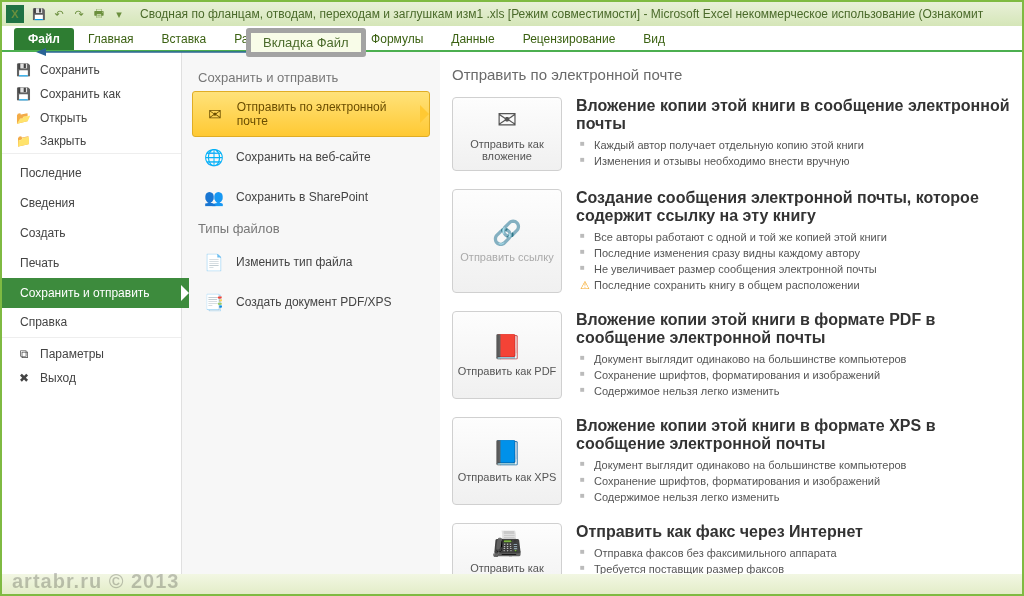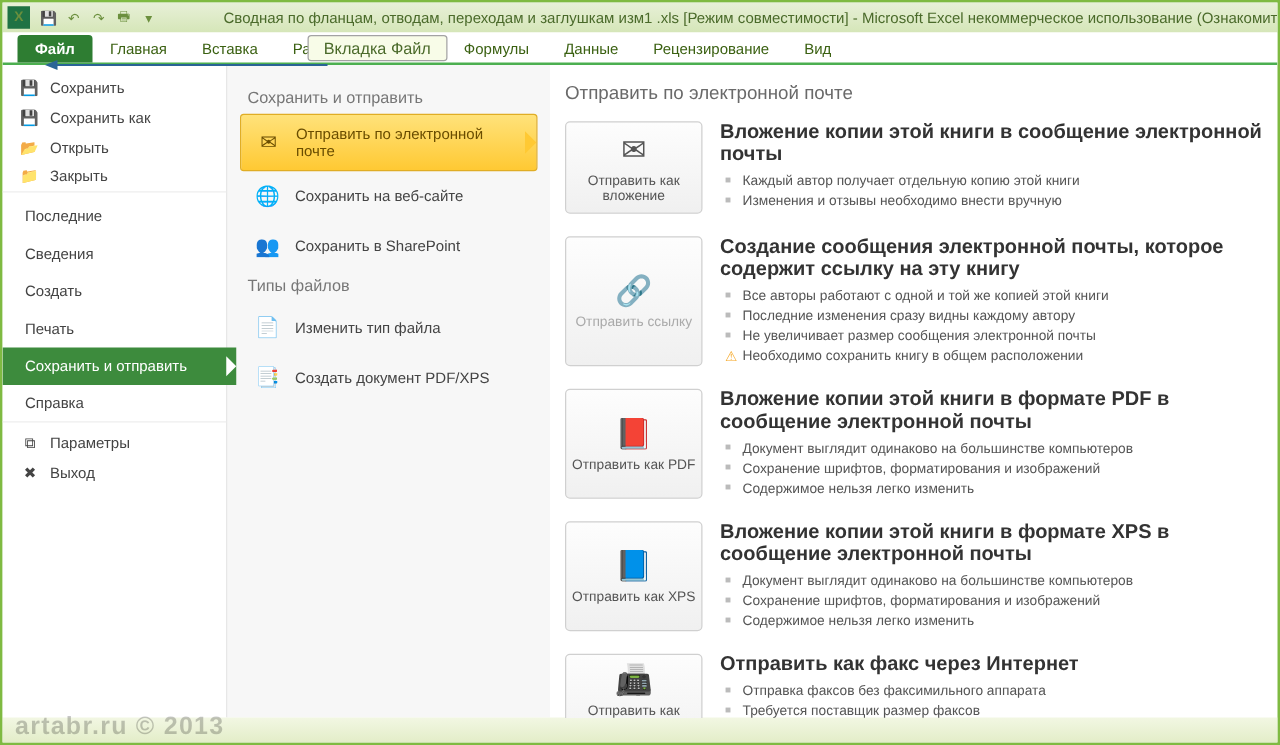--- a/index.html
+++ b/index.html
@@ -2,27 +2,27 @@
 <html><head>
 <meta charset="utf-8">
 <style>
 * { margin: 0; padding: 0; box-sizing: border-box; font-family: "Segoe UI", Tahoma, sans-serif; }
 body { width: 1024px; height: 596px; background: #fff; overflow: hidden; position: relative; border: 2px solid #7fba42; }
 
 .titlebar { height: 24px; background: linear-gradient(#e8f0d8, #d5e6b8); display: flex; align-items: center; font-size: 12px; color: #4a6a2a; padding-left: 4px; }
 .titlebar .qat { display: flex; align-items: center; gap: 2px; margin-right: 12px; }
 .titlebar .qat span { width: 18px; height: 18px; display: inline-flex; align-items: center; justify-content: center; color: #6b8f3d; font-size: 11px; }
 .titlebar .excel-icon { width: 16px; height: 16px; background: #1f7244; display: inline-flex; align-items: center; justify-content: center; color: #fff; font-size: 9px; font-weight: bold; margin-right: 4px; }
-.titlebar .title-text { flex: 1; text-align: right; white-space: nowrap; overflow: hidden; }
+.titlebar .title-text { flex: 1; text-align: left; white-space: nowrap; overflow: hidden; }
 
 .ribbon-tabs { height: 26px; background: #fff; display: flex; align-items: flex-end; border-bottom: 2px solid #4caf50; padding-left: 12px; position: relative; }
 .ribbon-tabs .tab { padding: 4px 14px; font-size: 12px; color: #3b6112; cursor: pointer; }
 .ribbon-tabs .tab.active { background: #2e7d32; color: #fff; border-radius: 3px 3px 0 0; font-weight: bold; }
 .callout-arrow { position: absolute; left: 34px; top: 20px; width: 230px; height: 34px; pointer-events: none; z-index: 5; }
-.callout-box { position: absolute; left: 244px; top: 2px; background: #f8fce8; border: 1px solid #a3a3a3; border-radius: 3px; padding: 2px 12px; font-size: 13px; color: #4a6a2a; z-index: 6; }
+.callout-box { position: absolute; left: 244px; top: 2px; background: #f8fce8; border: 5px solid #a3a3a3; border-radius: 3px; padding: 2px 12px; font-size: 13px; color: #4a6a2a; z-index: 6; }
 
 .main { display: flex; height: calc(100% - 50px - 20px); }
 
 .left-pane { width: 180px; background: #fff; border-right: 1px solid #e0e0e0; padding-top: 6px; }
 .left-pane .item { display: flex; align-items: center; gap: 8px; padding: 4px 14px; font-size: 12px; color: #444; cursor: pointer; height: 24px; }
 .left-pane .item.sep-after { border-bottom: 1px solid #eee; margin-bottom: 4px; padding-bottom: 6px; }
 .left-pane .item.plain { padding-left: 18px; height: 30px; }
 .left-pane .item.selected { background: #3d8b3d; color: #fff; position: relative; margin-right: -8px; }
 .left-pane .item.selected::after { content: ""; position: absolute; right: -8px; top: 50%; transform: translateY(-50%); border: 8px solid transparent; border-left-color: #fff; }
 .left-pane .icon { width: 16px; height: 16px; display: inline-flex; align-items: center; justify-content: center; font-size: 12px; }
@@ -173,21 +173,21 @@
           <div class="option-btn disabled">
             <div class="bicn">🔗</div>
             <div>Отправить ссылку</div>
           </div>
           <div class="option-desc">
             <div class="hd">Создание сообщения электронной почты, которое содержит ссылку на эту книгу</div>
             <ul>
               <li>Все авторы работают с одной и той же копией этой книги</li>
               <li>Последние изменения сразу видны каждому автору</li>
               <li>Не увеличивает размер сообщения электронной почты</li>
-              <li class="warn">Необходимо сохранить книгу в общем расположении</li>
+              <li class="warn">Последние сохранить книгу в общем расположении</li>
             </ul>
           </div>
         </div>
         <div class="option-row">
           <div class="option-btn">
             <div class="bicn">📕</div>
             <div>Отправить как PDF</div>
           </div>
           <div class="option-desc">
             <div class="hd">Вложение копии этой книги в формате PDF в сообщение электронной почты</div>

